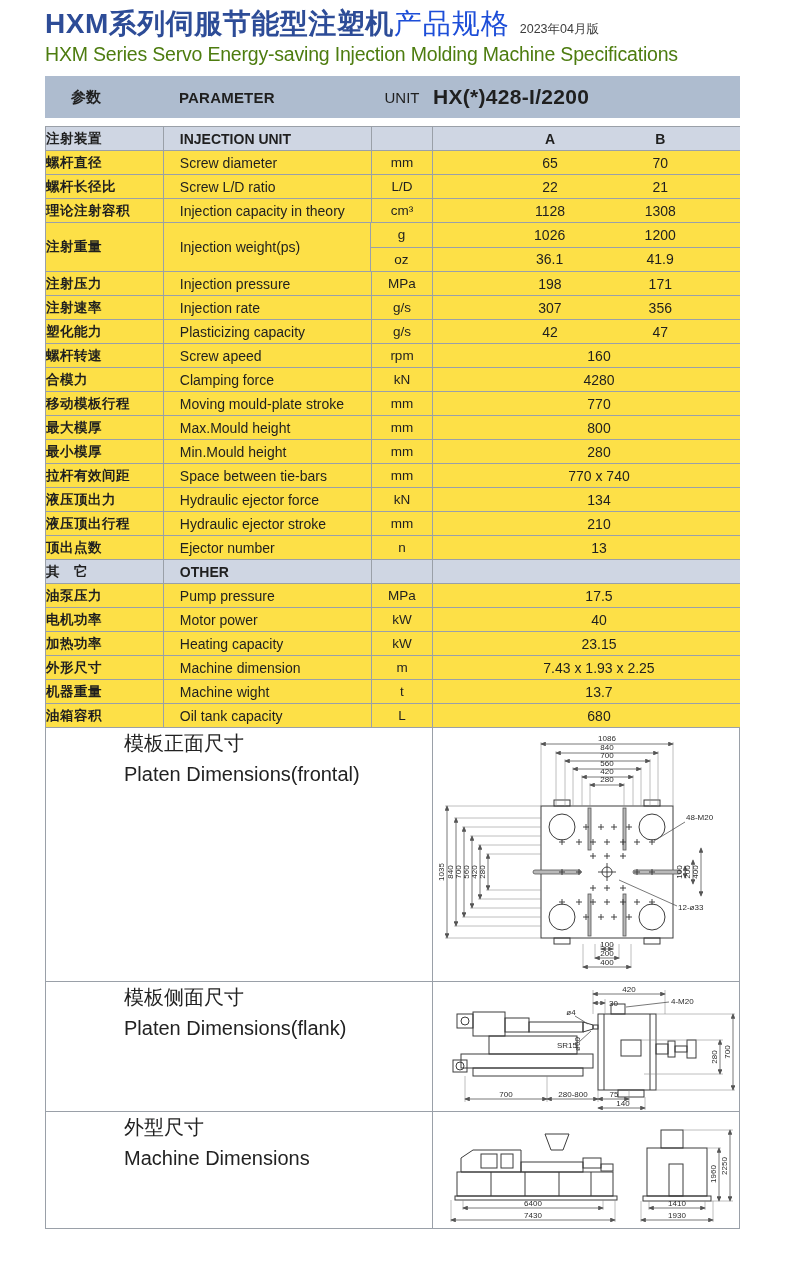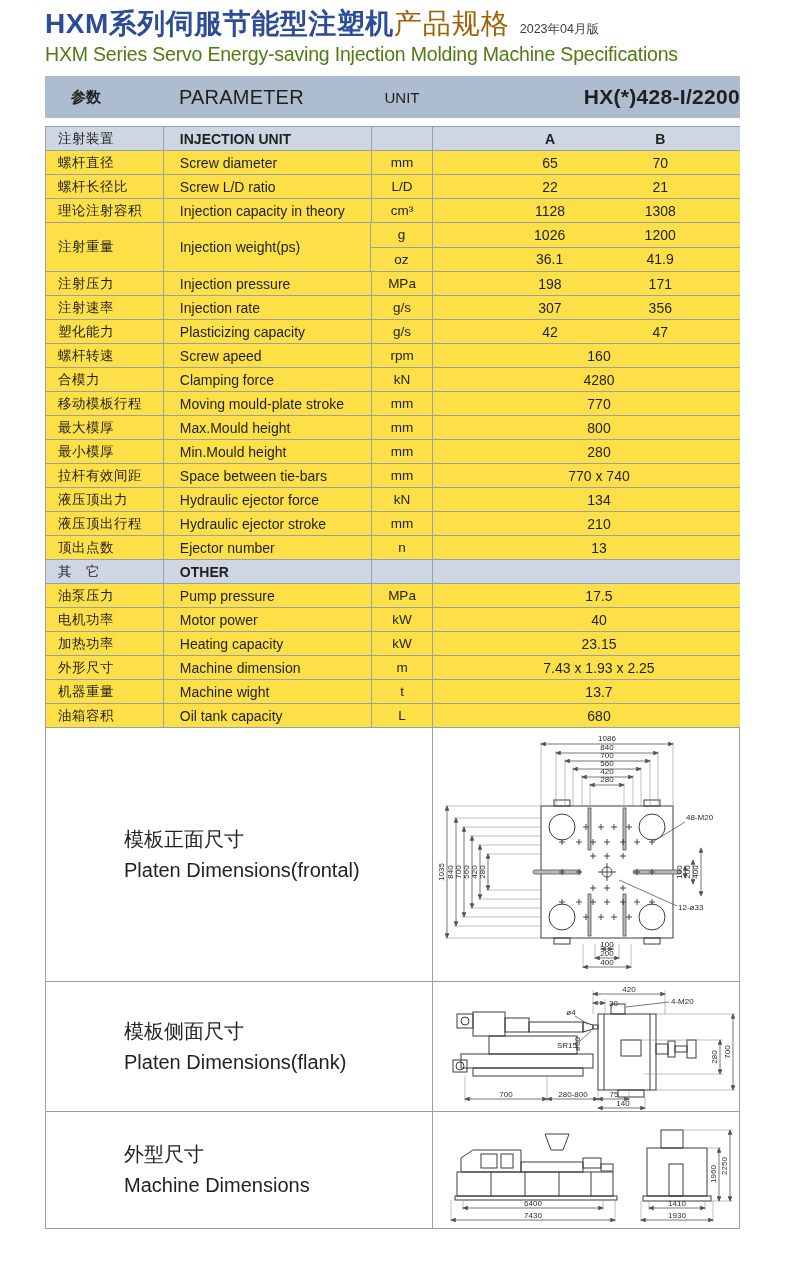--- a/index.html
+++ b/index.html
@@ -6,56 +6,56 @@
     --header_bg:#aebccf; --section_bg:#cfd6e3; --title_blue:#2d4c97; --line:#9aa0a8;
   }
   *{box-sizing:border-box;margin:0;padding:0}
   body{width:790px;height:1279px;background:#ffffff;font-family:"Liberation Sans","DejaVu Sans",sans-serif;color:#1f1f1f;overflow:hidden}
   .page{padding:8px 0 0 45px;width:790px}
 
   
   .titleblock{margin-bottom:8px}
   h1{font-size:28px;line-height:1.15;white-space:nowrap}
   .t-main{color:var(--title_blue);font-weight:700;letter-spacing:.5px}
-  .t-suffix{color:#a16207;font-weight:400;letter-spacing:1px}
+  .t-suffix{color:#1d4ed8;font-weight:400;letter-spacing:1px}
   .t-edition{font-size:12.5px;color:#3c3c3c;font-weight:400;margin-left:10px}
   .subtitle{font-size:19.5px;color:#4d7c0f;margin-top:3px;letter-spacing:-0.2px}
 
   
   .spec{width:695px;margin-top:10px}
   .thead{display:flex;height:42px;background:var(--header_bg);align-items:center}
   .h1{width:118px;padding-left:26px;font-weight:700;font-size:15px}
-  .h2{width:208px;padding-left:16px;font-weight:400;font-size:20px;letter-spacing:.2px}
+  .h2{width:208px;padding-left:16px;font-weight:700;font-size:15px;letter-spacing:.2px}
   .h3{width:62px;text-align:center;font-weight:400;font-size:15px}
-  .h4{width:307px;text-align:right;font-weight:700;font-size:21px;letter-spacing:.3px}
+  .h4{width:307px;text-align:left;font-weight:700;font-size:21px;letter-spacing:.3px}
   .tgap{height:8px}
   .tbody{border-left:1px solid var(--line);border-top:1px solid var(--line)}
   .trow{display:flex;height:24px;border-bottom:1px solid var(--line);align-items:stretch;background:#fde047}
   .trow.dbl{height:49px}
   .srow{background:var(--section_bg)}
   .srow .c2{font-weight:700}
   .c{display:flex;align-items:center;font-size:14px}
-  .c1{width:118px;border-right:1px solid var(--line);padding-left:12px;font-weight:400;font-size:13.5px;letter-spacing:.5px}
+  .c1{width:118px;border-right:1px solid var(--line);font-weight:700;font-size:13.5px;letter-spacing:.5px}
   .c2{width:208px;border-right:1px solid var(--line);padding-left:16px}
   .c3{width:62px;border-right:1px solid var(--line);justify-content:center;font-size:13.5px}
   .c4{width:307px;position:relative}
   .va,.vb,.vm{position:absolute;top:50%;transform:translate(-50%,-50%);font-size:14px;white-space:nowrap}
   .va{left:38%}.vb{left:74%}.vm{left:54%}
   .srow .va,.srow .vb{font-weight:700}
   .subcol{width:369px;display:flex;flex-direction:column}
   .subrow{display:flex;height:24px}
   .subrow:first-child{border-bottom:1px solid var(--line);height:25px}
   .c3s{width:62px;border-right:1px solid var(--line);display:flex;align-items:center;justify-content:center;font-size:13.5px}
   .c4s{width:307px;position:relative}
 
   
   .diagrams{width:695px;border-left:1px solid var(--line);border-right:1px solid var(--line);border-bottom:1px solid var(--line)}
   .diag-row{display:flex;border-bottom:1px solid var(--line)}
   .diag-row:last-child{border-bottom:none}
-  .diag-label{width:388px;border-right:1px solid var(--line);display:flex;flex-direction:column;justify-content:center;padding-left:78px;font-size:20px;color:#222;line-height:1.55}
+  .diag-label{width:388px;border-right:1px solid var(--line);display:flex;flex-direction:column;justify-content:flex-start;padding-left:78px;font-size:20px;color:#222;line-height:1.55}
   .diag-draw{width:306px;display:flex;align-items:center;justify-content:center}
   .r1{height:254px}.r2{height:130px}.r3{height:116px}
 
   
   svg{display:block}
   .geo{stroke:#3d3d3d;fill:none;stroke-width:1}
   .slot{stroke:#555;fill:#b9b9b9;stroke-width:.8}
   .dim{stroke:#555;fill:none;stroke-width:.8}
   .ext{stroke:#8a8a8a;fill:none;stroke-width:.55}
   .holes{stroke:#333;fill:none;stroke-width:.9}

